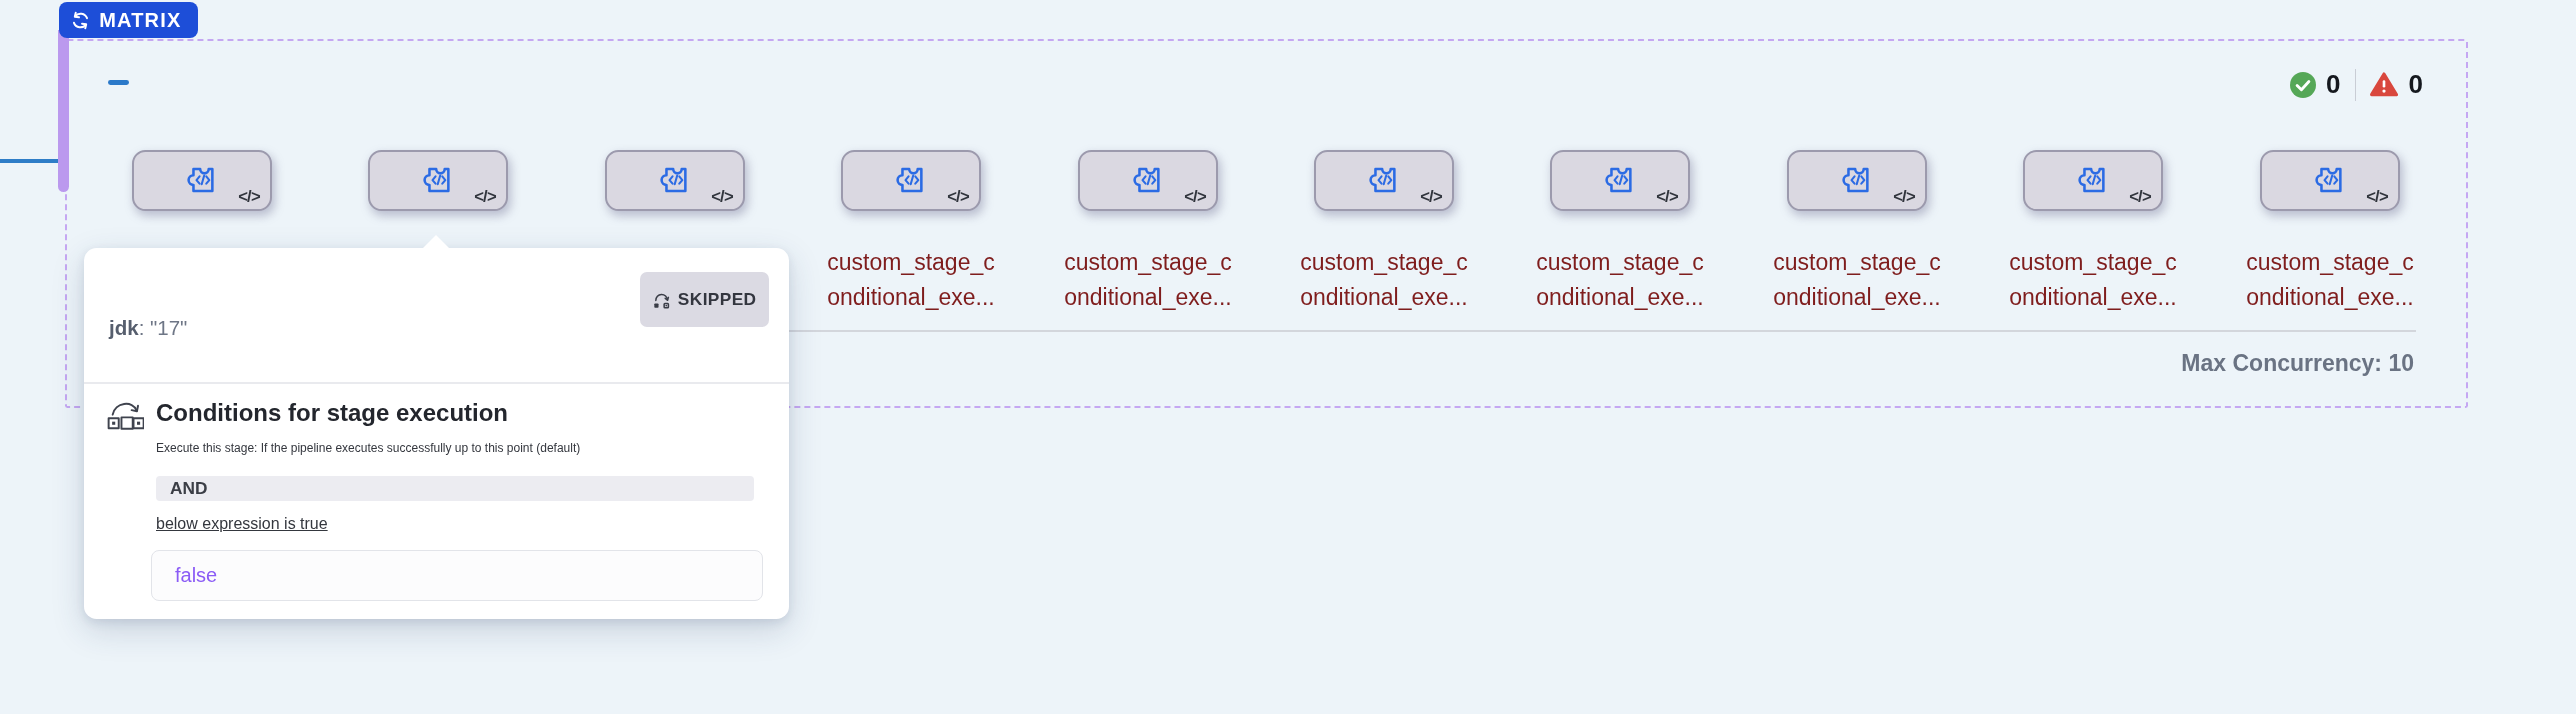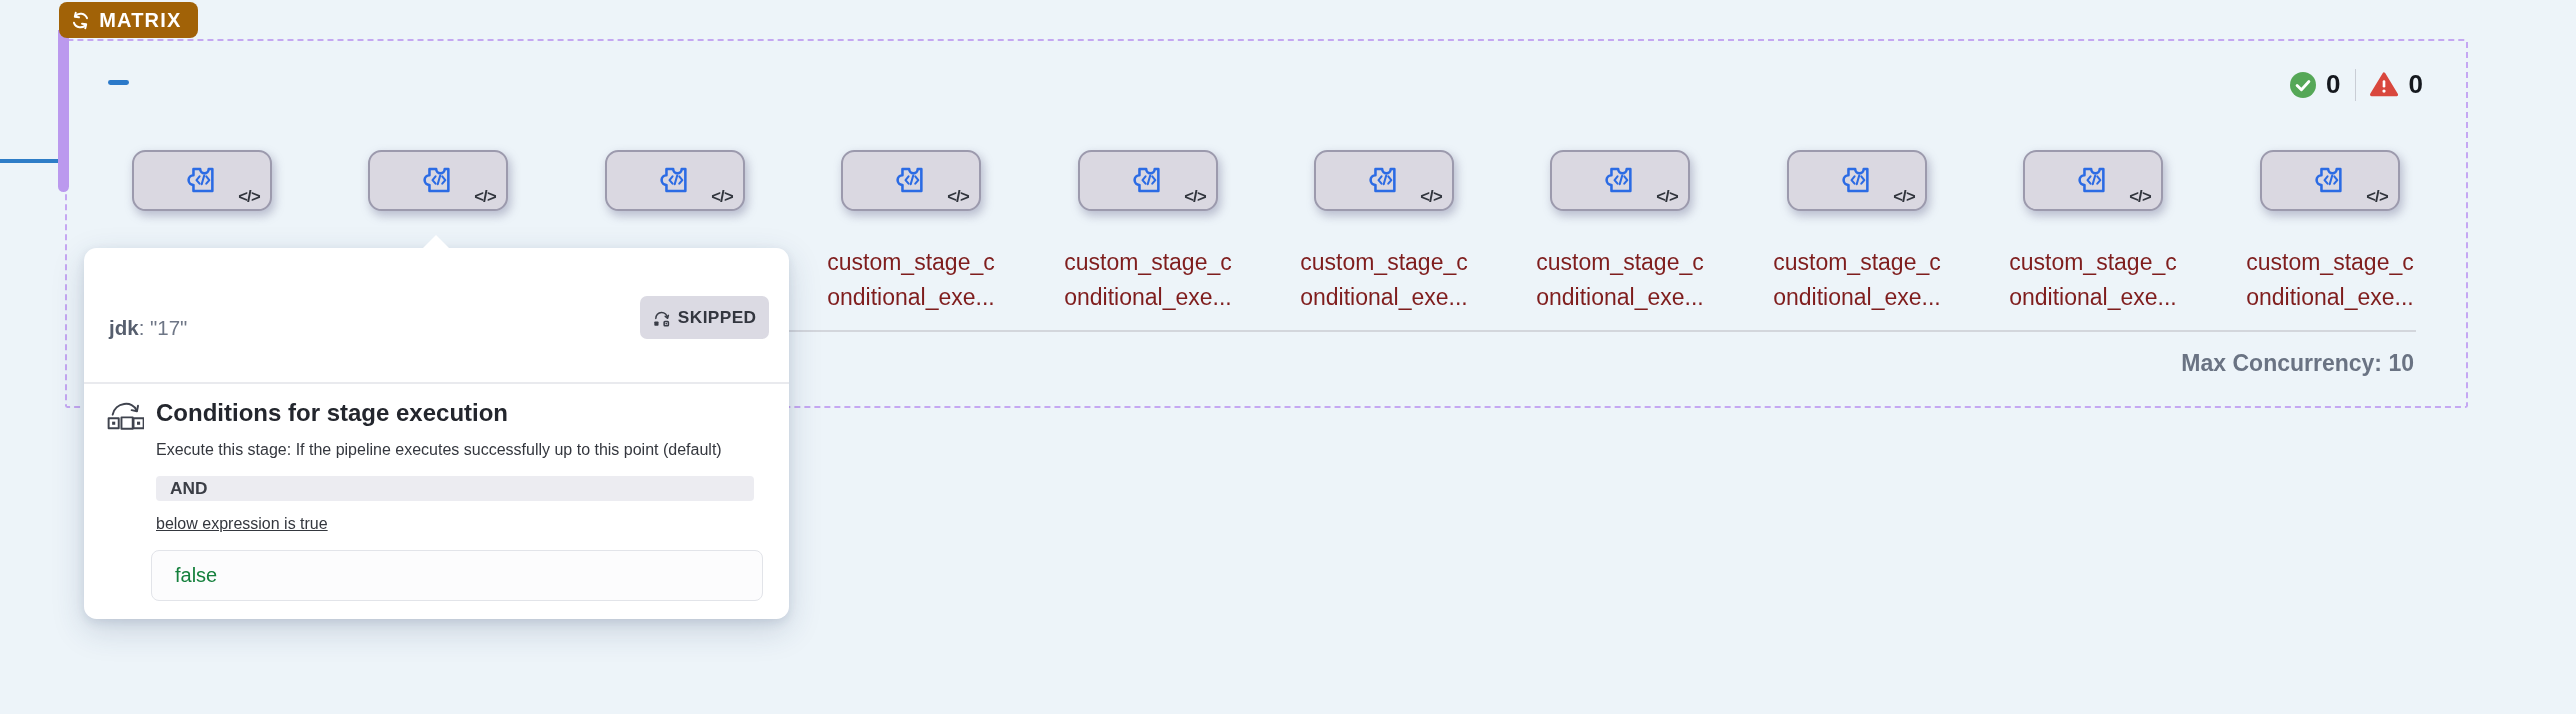--- a/index.html
+++ b/index.html
@@ -4,21 +4,21 @@
 <style>
   html,body{margin:0;padding:0;}
   body{font-family:"Liberation Sans","DejaVu Sans",sans-serif;}
   .canvas{position:relative;width:2576px;height:714px;background:#edf4f9;overflow:hidden;}
 
   
   .connector{position:absolute;left:0;top:159px;width:61px;height:4px;background:#2e7dc7;}
 
   
   .badge-tail{position:absolute;left:58px;top:30px;width:11px;height:162px;background:#bb99ee;border-radius:0 0 6.3px 6.3px;z-index:6;}
-  .matrix-badge{position:absolute;left:59px;top:2.4px;height:36px;padding:0 16px 0 10.2px;background:#a16207;border-radius:8px;display:flex;align-items:center;gap:7px;z-index:7;}
+  .matrix-badge{position:absolute;left:59px;top:2.4px;height:36px;padding:0 16px 0 10.2px;background:#1d4ed8;border-radius:8px;display:flex;align-items:center;gap:7px;z-index:7;}
   .matrix-badge .label{color:#fff;font-size:20px;font-weight:700;letter-spacing:1.2px;}
 
   
   .matrix-box{position:absolute;left:65px;top:39px;width:2399px;height:365px;border:2.4px dashed #c5a7f2;border-radius:2.4px;z-index:1;}
 
   .collapse-minus{position:absolute;left:41px;top:39px;width:21px;height:4.7px;border-radius:2.4px;background:#2b79c9;cursor:pointer;}
   .section-title{position:absolute;left:76px;top:28px;font-size:22px;font-weight:500;color:#5d6673;line-height:32px;}
 
   .counts{position:absolute;right:43px;top:27px;height:33px;display:flex;align-items:center;gap:10.2px;}
   .count-num{font-size:26px;font-weight:700;color:#15181e;}
@@ -32,33 +32,33 @@
   .node-corner{position:absolute;right:10.2px;bottom:1.6px;font-size:16.6px;font-weight:700;color:#31353d;letter-spacing:-0.8px;}
   .node-label{position:absolute;top:95px;left:50%;transform:translateX(-50%);font-size:23px;line-height:35px;color:#7f1d1d;white-space:nowrap;}
 
   .row-divider{position:absolute;left:32px;top:289px;width:2317px;height:1.6px;background:#d3d6dc;}
   .max-conc{position:absolute;right:52px;top:309px;font-size:23px;font-weight:700;color:#6a7383;}
 
   
   .popover{position:absolute;left:84px;top:248px;width:705px;height:371px;background:#ffffff;border-radius:12.6px;box-shadow:0 11px 33px rgba(40,60,100,.18),0 3.2px 9.5px rgba(40,60,100,.10);z-index:10;}
   .caret{position:absolute;left:339px;top:-12.6px;width:0;height:0;border-left:13.4px solid transparent;border-right:13.4px solid transparent;border-bottom:13.4px solid #ffffff;}
   .pop-title{position:absolute;left:25px;top:27px;font-size:25px;font-weight:700;color:#212430;}
-  .status-badge{position:absolute;right:20.5px;top:24px;height:35px;padding:4px 12px;background:#dbdae3;border-radius:7px;display:flex;align-items:center;gap:6.3px;margin-top:24px;}
+  .status-badge{position:absolute;right:20.5px;top:24px;height:35px;padding:10px 12px;background:#dbdae3;border-radius:7px;display:flex;align-items:center;gap:6.3px;}
   .status-badge .txt{font-size:17.3px;font-weight:800;color:#33363f;letter-spacing:0.4px;}
   .jdk-line{position:absolute;left:25px;top:68px;font-size:20.5px;color:#6e7686;}
   .jdk-line b{color:#565e6d;font-weight:700;}
   .pop-divider{position:absolute;left:0;right:0;top:134px;height:1.6px;background:#e9eaee;}
   .cond-icon{position:absolute;left:23px;top:148px;color:#3f434e;}
   .cond-heading{position:absolute;left:72px;top:151px;font-size:24px;font-weight:700;color:#23262d;}
-  .cond-line1{position:absolute;left:72px;top:193px;font-size:16px;color:#34373e;}
+  .cond-line1{position:absolute;left:72px;top:193px;font-size:12px;color:#34373e;}
   .and-chip{position:absolute;left:72px;right:35px;top:228px;height:25px;background:#ececf1;border-radius:4px;}
   .and-chip .txt{margin-left:14px;font-size:17.3px;font-weight:700;color:#3b3e46;line-height:25px;}
   .cond-line2{position:absolute;left:72px;top:267px;font-size:16px;color:#34373e;text-decoration:underline;}
   .expr-box{position:absolute;left:67px;right:26px;top:302px;height:51px;background:#fcfcfd;border:1.6px solid #e2e4e9;border-radius:8px;box-sizing:border-box;}
-  .expr-box .txt{margin-left:23px;font-size:20px;color:#15803d;line-height:48px;}
+  .expr-box .txt{margin-left:23px;font-size:20px;color:#8b5cf6;line-height:48px;}
 </style>
 </head>
 <body>
 
 <div class="canvas">
 
   <div class="connector"></div>
 
   <div class="badge-tail"></div>
   <div class="matrix-badge">

